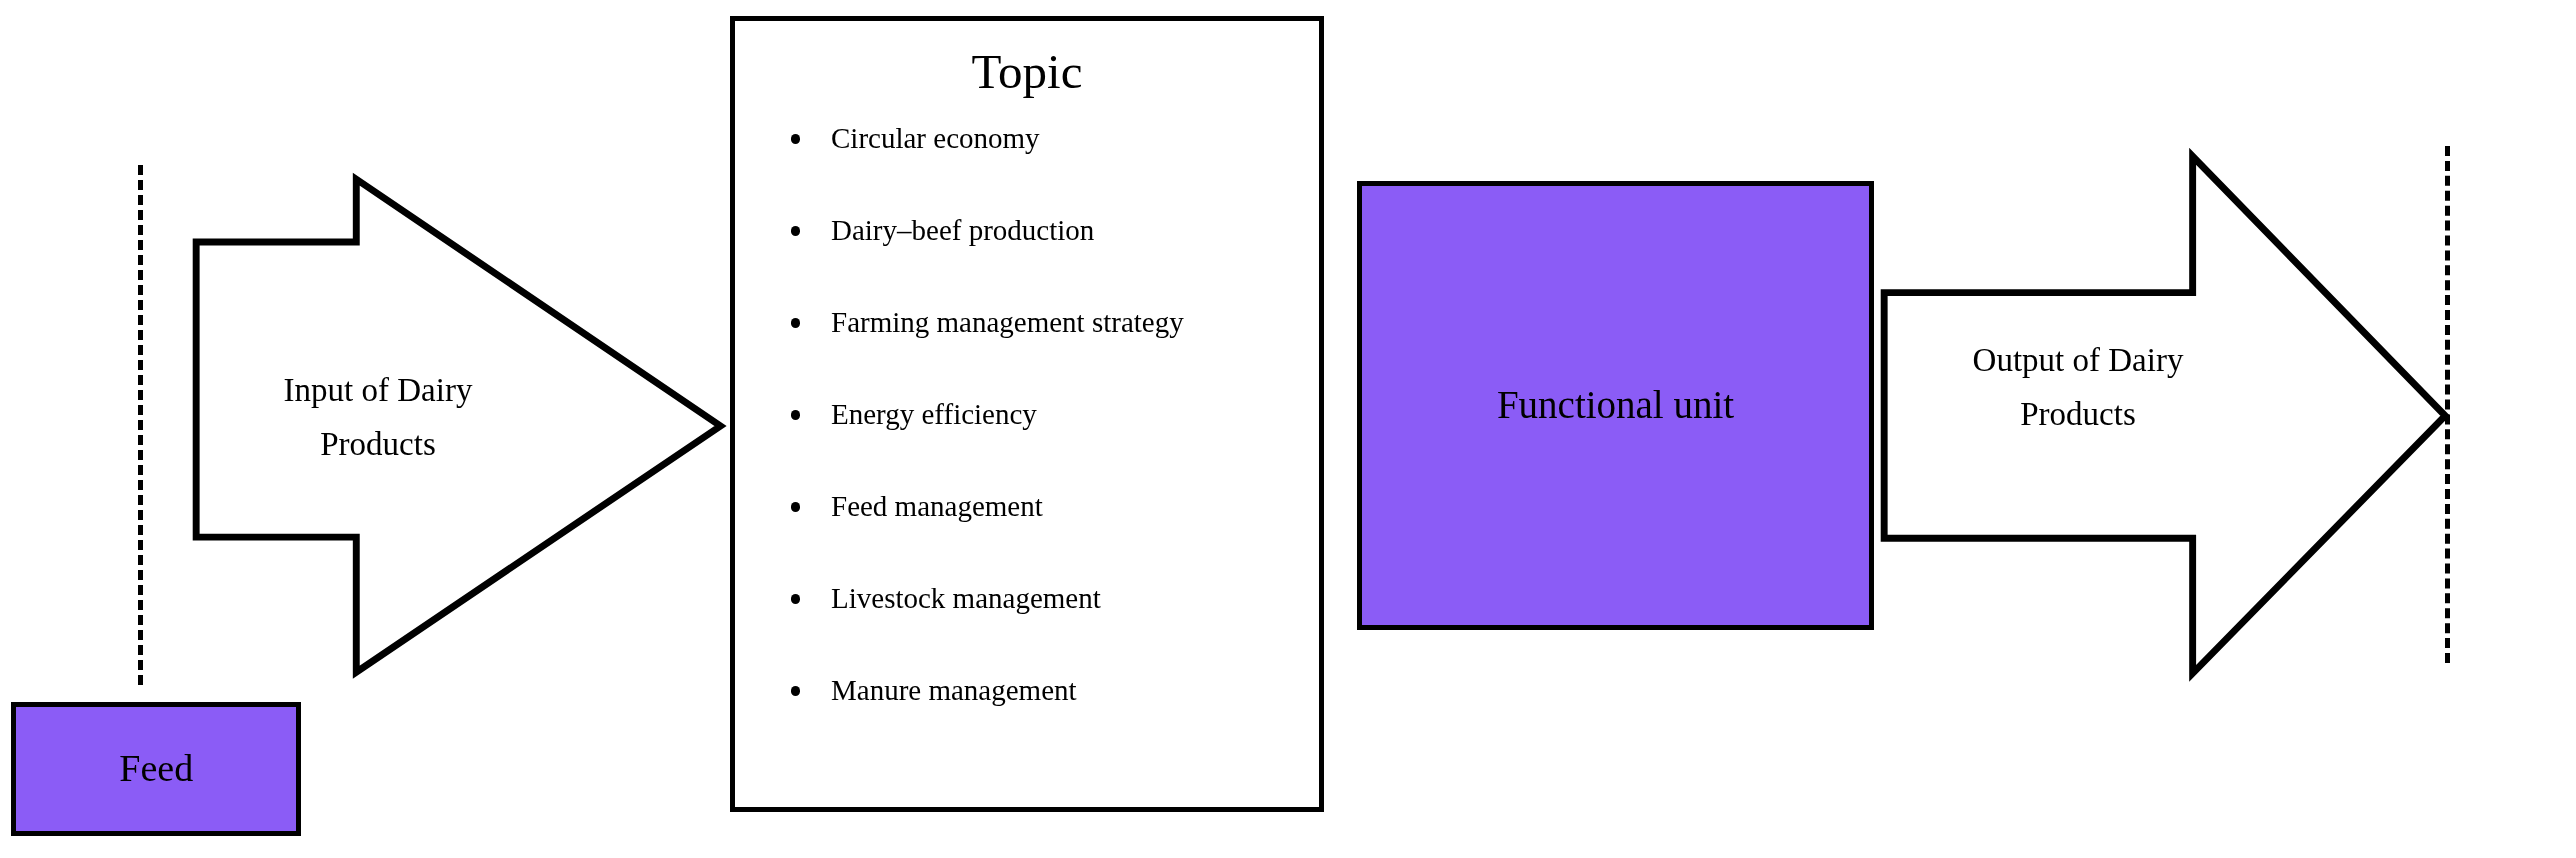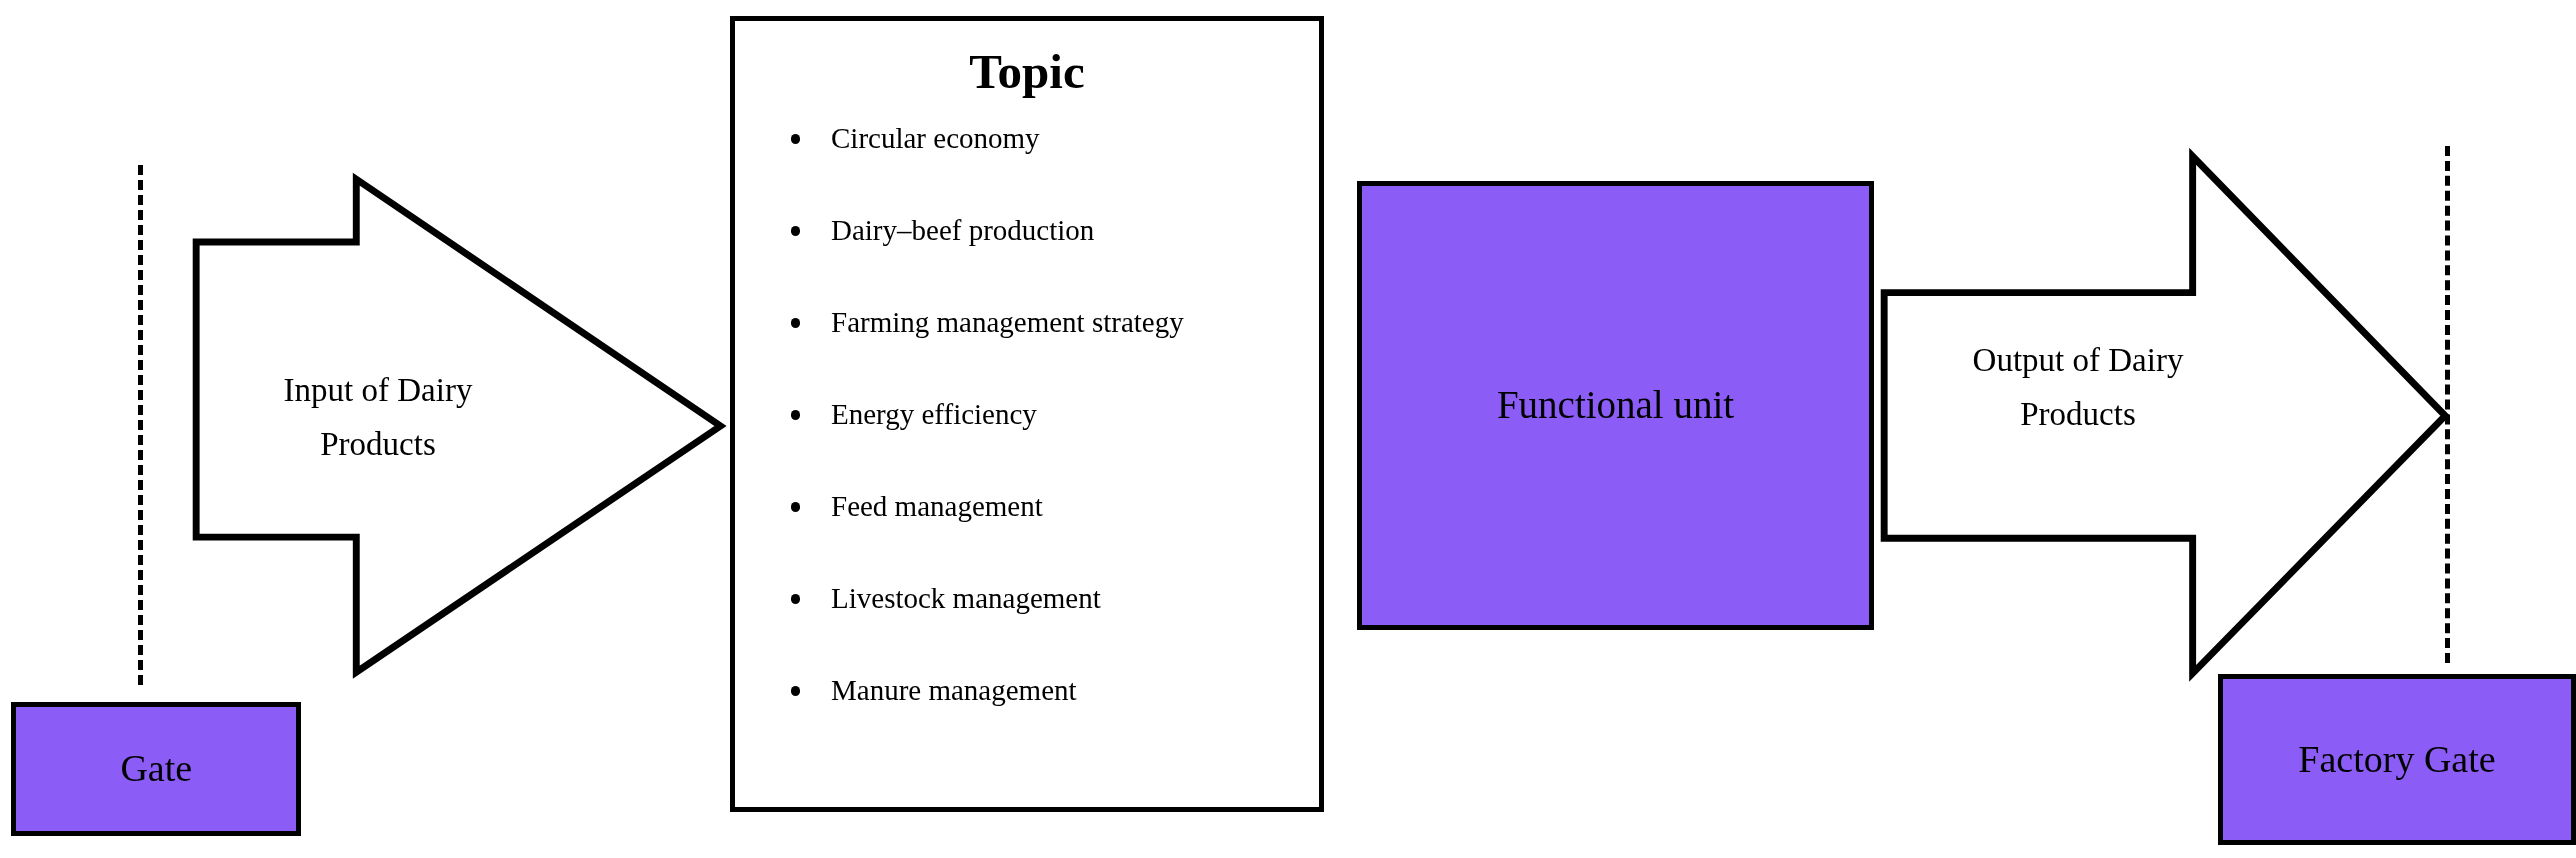--- a/index.html
+++ b/index.html
@@ -58,21 +58,21 @@
     position: absolute;
     border: 5.7px solid #000000;
     background: #ffffff;
     box-sizing: border-box;
   }
   .topic-title {
     text-align: center;
     font-size: 49px;
     line-height: 1.0;
     margin: 26px 0 0 0;
-    font-weight: bold;
+    font-weight: normal;
   }
   .topic-list {
     list-style: none;
     margin: 0;
     padding: 28px 0 0 16px;
   }
   .topic-list li {
     position: relative;
     font-size: 29px;
     line-height: 1.0;
@@ -133,21 +133,18 @@
     <svg width="578" height="533" viewBox="0 0 920 848">
       <polygon points="13,230 504,230 504,13 906,426 504,836 504,621 13,621" fill="#ffffff" stroke="#000000" stroke-width="11" stroke-linejoin="miter"></polygon>
     </svg>
   </div>
   <div class="arrow-label" style="left:1885px; top:333px; width:386px;">
     <div>Output of Dairy</div>
     <div>Products</div>
   </div>
 
   <div class="sys-box" style="left:11.3px; top:702px; width:290px; height:134px;">
-    <span class="gate-label">Gate</span>
+    <span class="gate-label">Feed</span>
   </div>
 
-  <div class="sys-box" style="left:2218px; top:674px; width:358px; height:171px;">
-    <span class="gate-label">Factory Gate</span>
-  </div>
 
 </div>
 
 
 </body></html>

